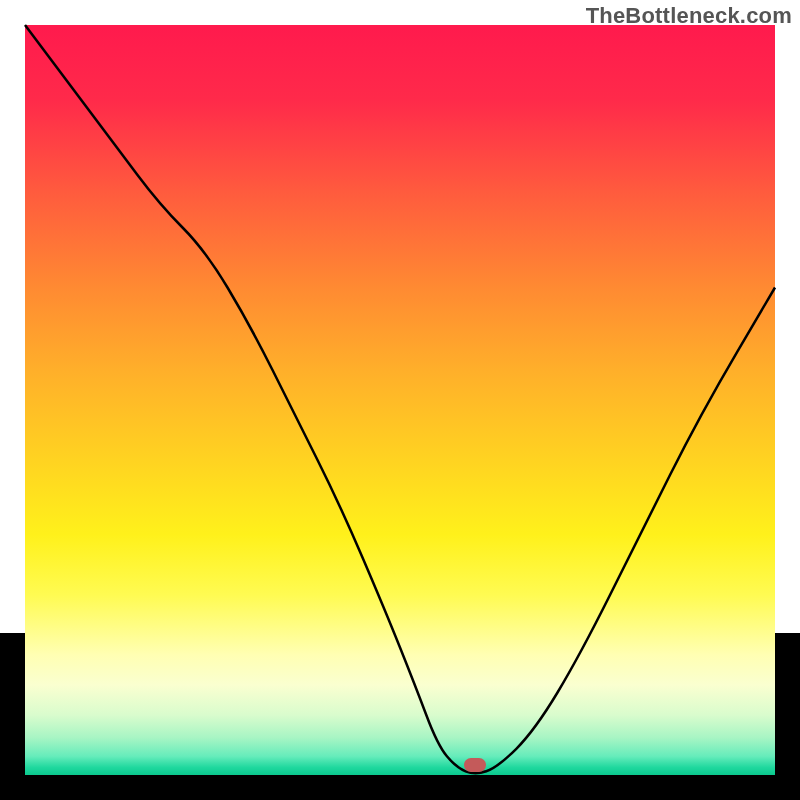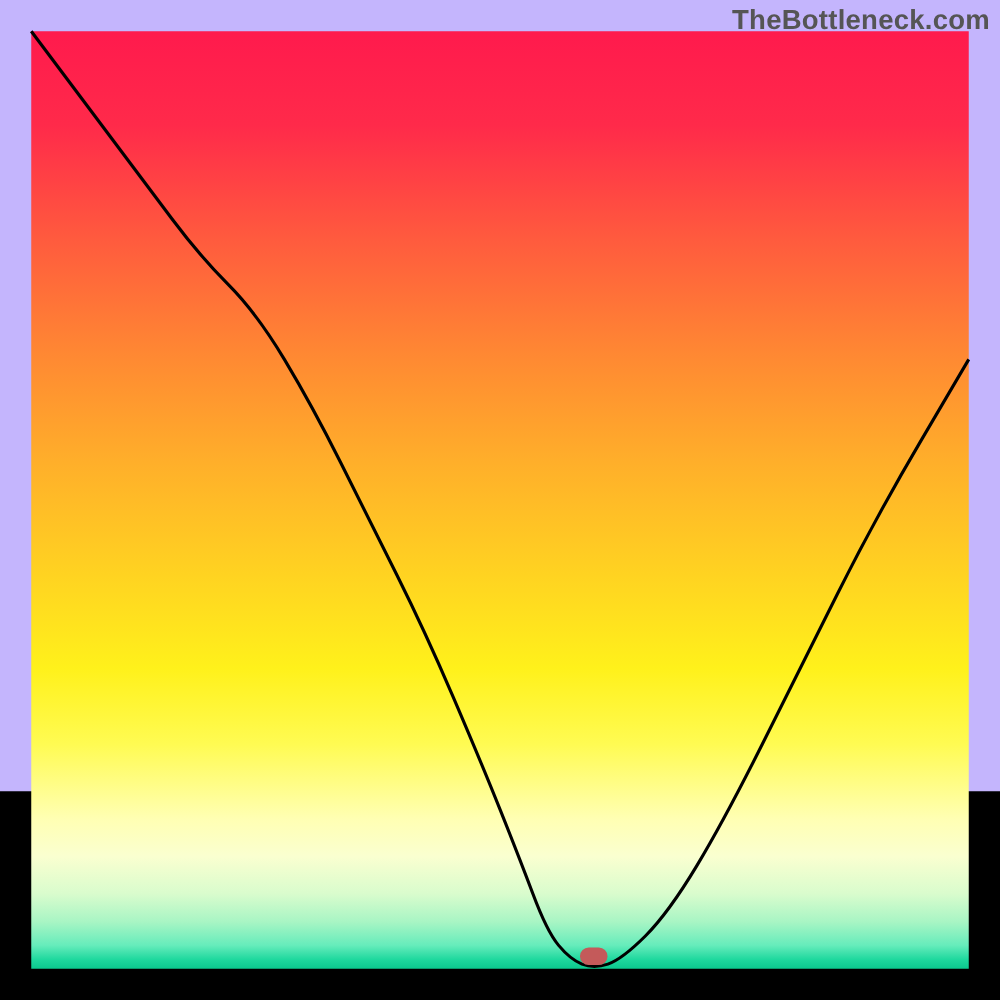--- a/index.html
+++ b/index.html
@@ -8,21 +8,21 @@
     width: 800px;
     height: 800px;
     overflow: hidden;
     background: #000;
     font-family: Arial, Helvetica, sans-serif;
   }
   .outer {
     position: relative;
     width: 800px;
     height: 633px;
-    background: #c4b5fd;
+    background: #ffffff;
   }
   .plot-wrap {
     position: absolute;
     left: 25px;
     top: 25px;
     width: 750px;
     height: 750px;
     
     background: linear-gradient(to bottom,
       #ff1a4d  0%,

